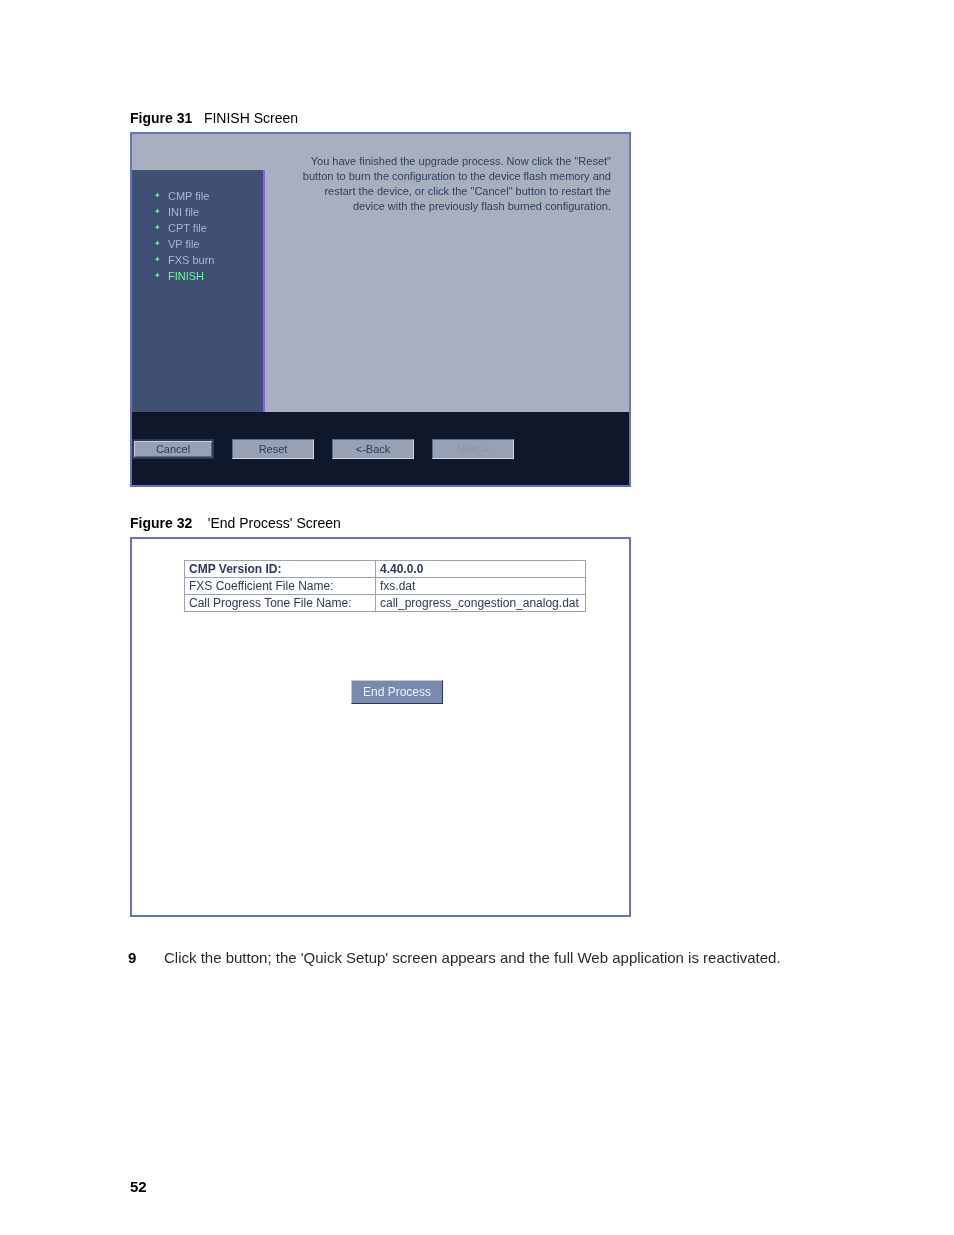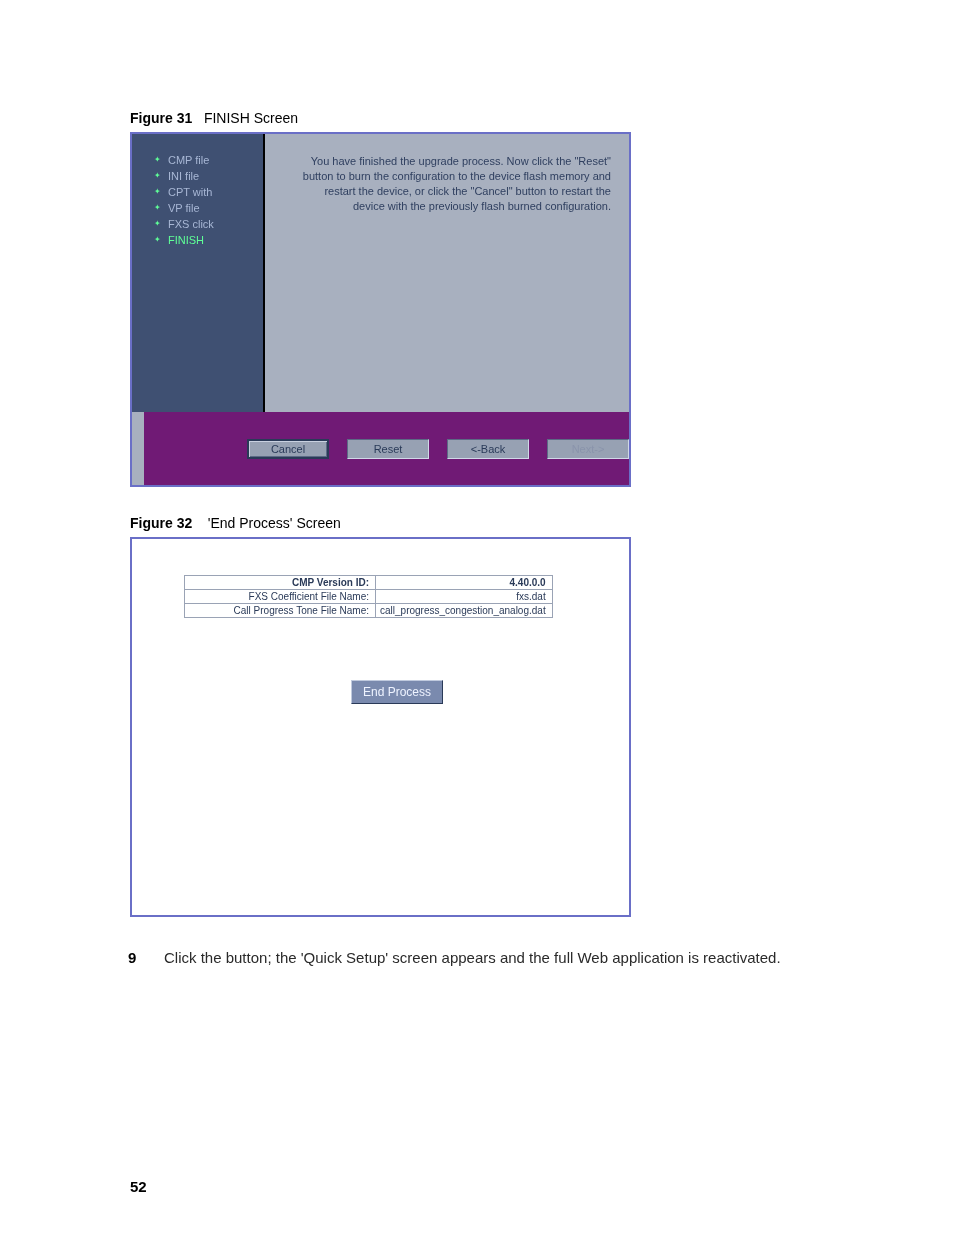--- a/index.html
+++ b/index.html
@@ -30,23 +30,24 @@
       background: #a8b0bf;
       overflow: hidden;
     }
     .fig31-top {
       display: flex;
       height: 278px;
     }
     .fig31-sidebar {
       width: 133px;
       background: #3f5072;
-      border-right: 2px solid #000000;
+      border-right: 2px solid #8b5cf6;
       padding: 18px 0 16px 22px;
       box-sizing: border-box;
+      margin-top: 36px;
     }
     .fig31-sidebar ul {
       list-style: none;
       margin: 0;
       padding: 0;
     }
     .fig31-sidebar li {
       color: #a8b7d5;
       font-size: 11px;
       line-height: 16px;
@@ -71,28 +72,27 @@
       box-sizing: border-box;
     }
     .fig31-main p {
       margin: 0;
       text-align: right;
       color: #304060;
       font-size: 11px;
       line-height: 15px;
     }
     .fig31-bottom {
-      background: #701a75;
+      background: #0f172a;
       border-top: 0;
       height: 73px;
       display: flex;
       align-items: center;
-      justify-content: flex-end;
+      justify-content: flex-start;
       gap: 18px;
-      margin-left: 12px;
     }
     .fig31 button {
       width: 82px;
       height: 20px;
       background: #97a1b3;
       border: 1px solid #5c6a85;
       border-right-color: #d0d8e8;
       border-bottom-color: #d0d8e8;
       color: #2a3a58;
       font-size: 11px;
@@ -113,24 +113,23 @@
       border: 2px solid #6a6fc7;
       width: 497px;
       height: 376px;
       background: #ffffff;
       position: relative;
       margin-bottom: 30px;
     }
     .fig32-table {
       position: absolute;
       left: 52px;
-      top: 36px;
+      top: 21px;
       border-collapse: collapse;
-      font-size: 10px;
-      text-align: right;
+      font-size: 12px;
     }
     .fig32-table td {
       border: 1px solid #9aa3b5;
       padding: 1px 6px 1px 4px;
       white-space: nowrap;
       color: #2a3a58;
     }
     .fig32-table td.label {
       width: 180px;
     }
@@ -187,23 +186,23 @@
   <div class="figure-caption">
     <b>Figure 31</b>&nbsp;&nbsp;&nbsp;<span>FINISH Screen</span>
   </div>
 
   <div class="fig31">
     <div class="fig31-top">
       <div class="fig31-sidebar">
         <ul>
           <li><span>CMP file</span></li>
           <li><span>INI file</span></li>
-          <li><span>CPT with</span></li>
+          <li><span>CPT file</span></li>
           <li><span>VP file</span></li>
-          <li><span>FXS click</span></li>
+          <li><span>FXS burn</span></li>
           <li class="active"><span>FINISH</span></li>
         </ul>
       </div>
       <div class="fig31-main">
         <p>
           <span>You have finished the upgrade process. Now click the "Reset"</span><br>
           <span>button to burn the configuration to the device flash memory and</span><br>
           <span>restart the device, or click the "Cancel" button to restart the</span><br>
           <span>device with the previously flash burned configuration.</span>
         </p>

